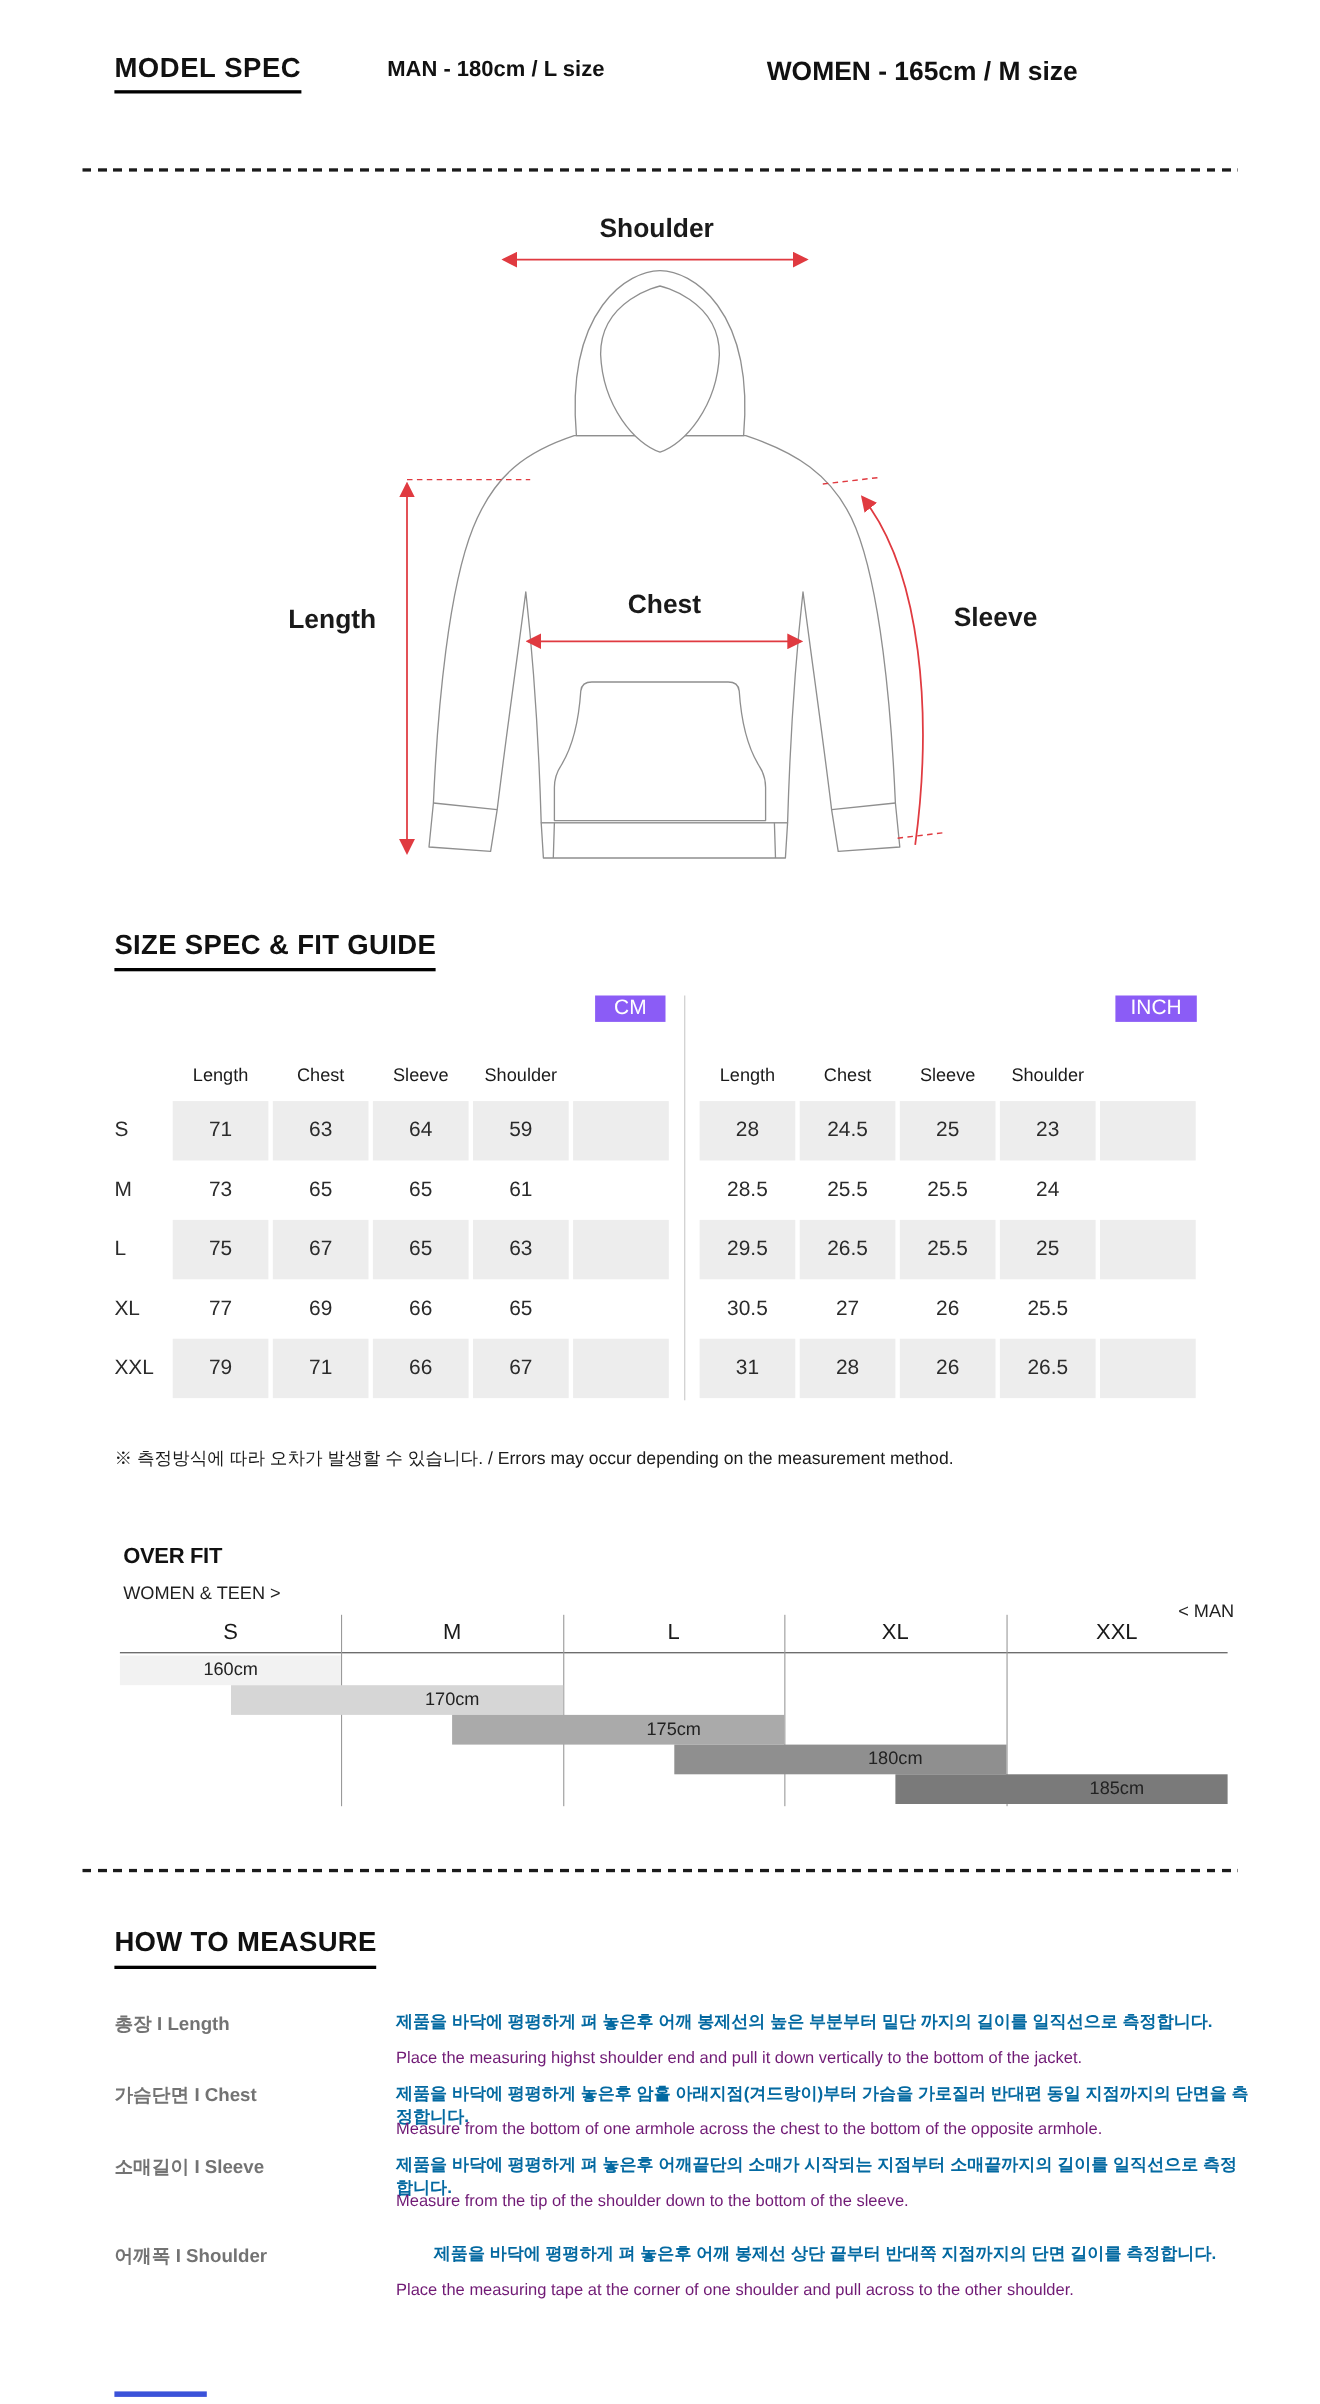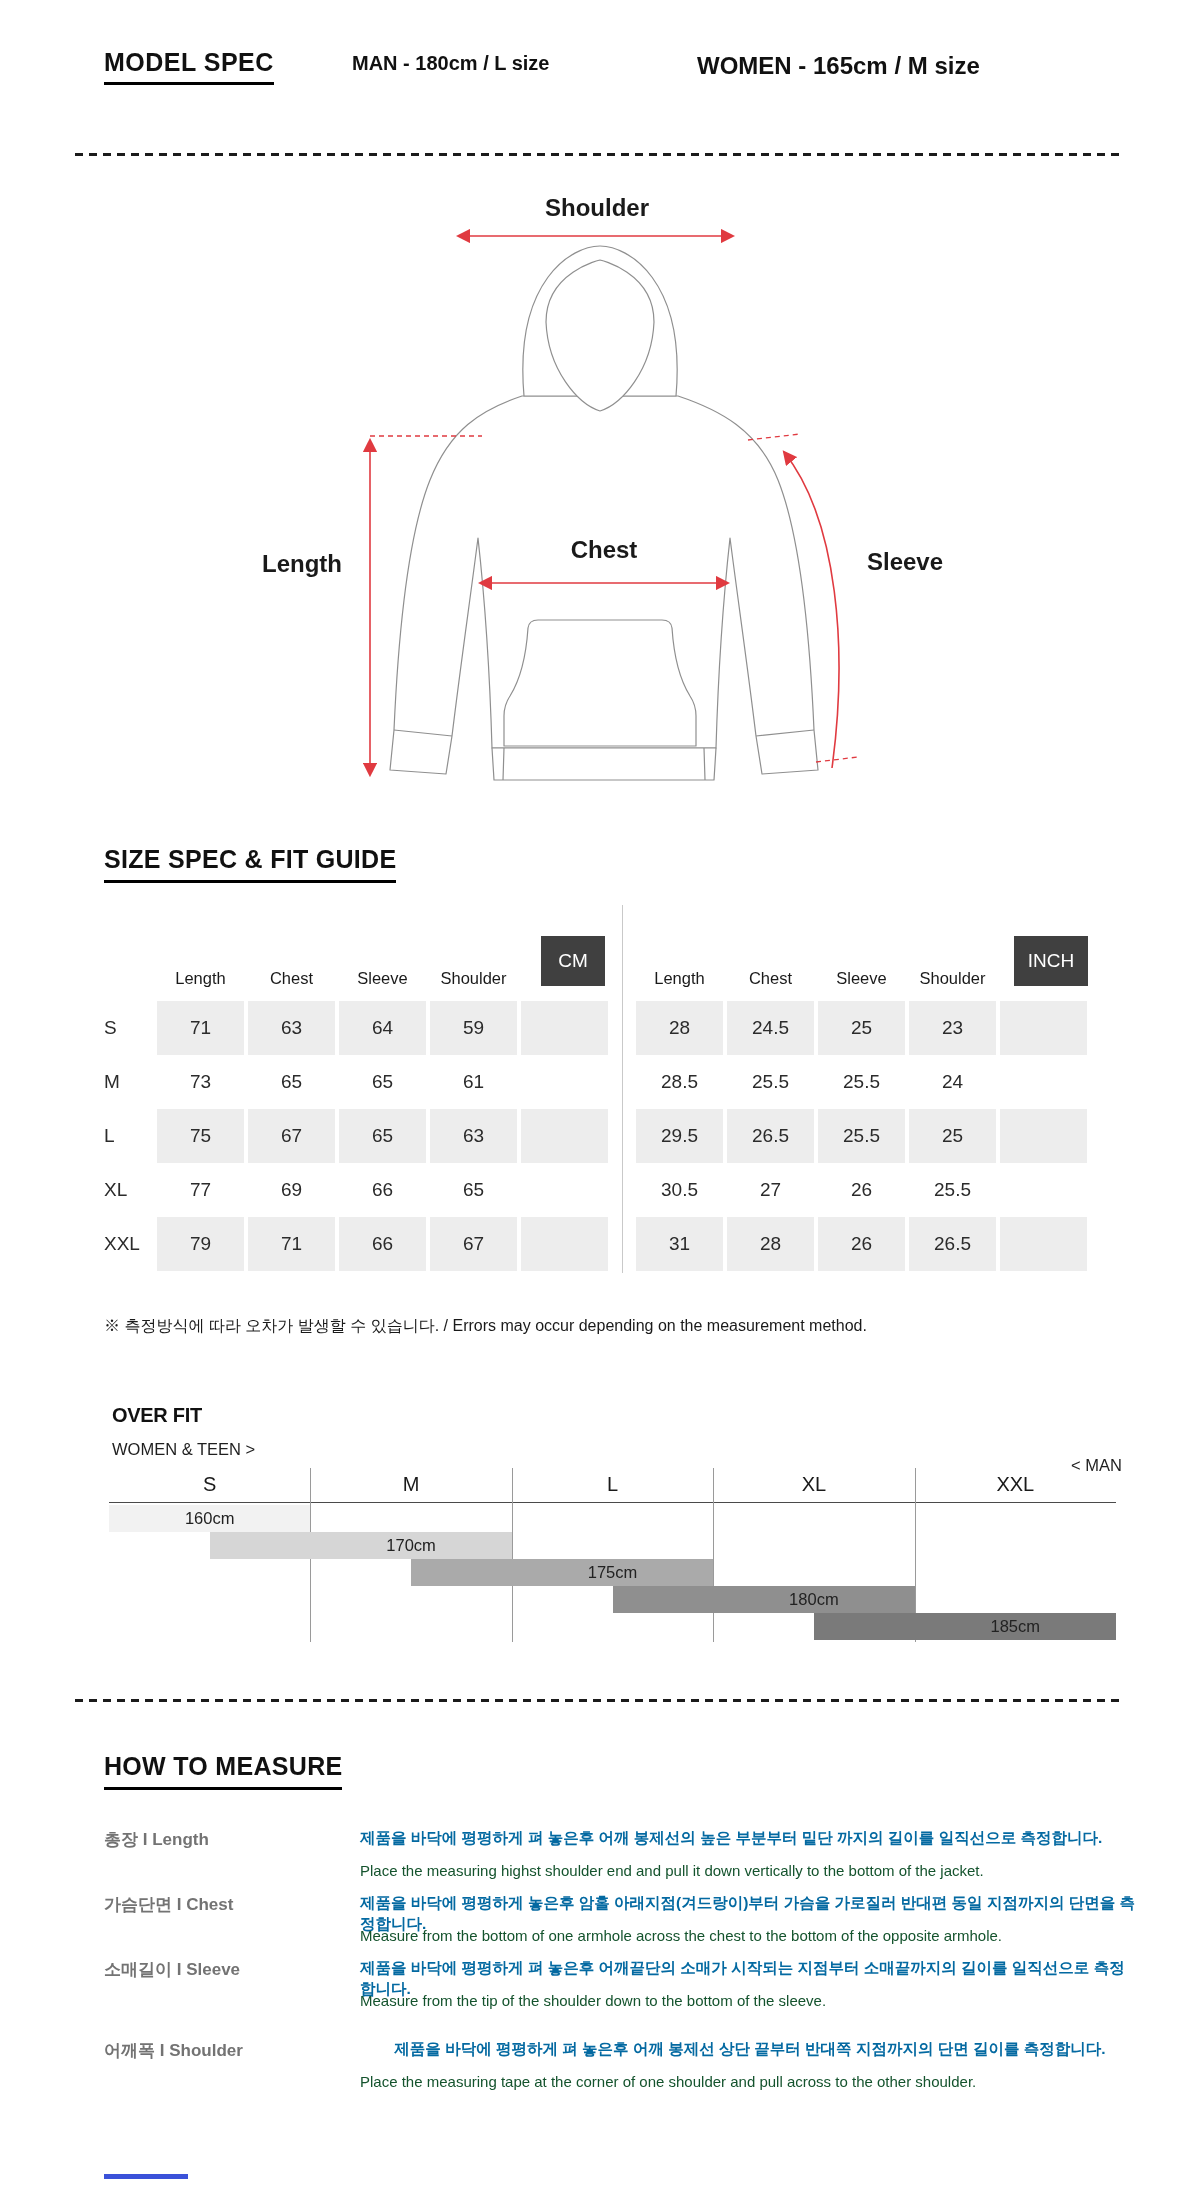--- a/index.html
+++ b/index.html
@@ -11,21 +11,21 @@
            border-bottom:3.5px solid #000;padding-bottom:5px;}
   .h-man{left:352px;top:52px;font-size:20px;font-weight:700;}
   .h-women{left:697px;top:52px;font-size:24px;font-weight:700;}
   .dashline{left:75px;width:1050px;height:3px;
             background:repeating-linear-gradient(90deg,#1b1b1b 0 8px,transparent 8px 14px);}
   
   .diagram-label{font-size:24px;font-weight:700;width:200px;text-align:center;color:#1a1a1a;pointer-events:none;}
   
   .sg-title{left:104px;top:845px;font-size:25px;font-weight:800;letter-spacing:.3px;
             border-bottom:3.5px solid #000;padding-bottom:6px;}
-  .unit-badge{top:936px;height:50px;background:#404040;color:#fff;font-size:19px;
+  .unit-badge{top:905px;height:24px;background:#8b5cf6;color:#fff;font-size:19px;
               display:flex;align-items:center;justify-content:center;}
   .tbl-divider{left:622px;top:905px;width:1px;height:368px;background:#c9c9c9;}
   .size-table{position:absolute;top:955px;display:grid;column-gap:4px;row-gap:0;}
   .size-table div{font-size:19px;color:#2b2b2b;}
   .st-h{height:46px;line-height:46px;text-align:center;font-size:16.5px !important;color:#1a1a1a !important;}
   .st-c{height:54px;line-height:54px;text-align:center;}
   .st-lbl{height:54px;line-height:54px;text-align:left;}
   .shade{background:#ededed;}
   .note{left:104px;top:1316px;font-size:16px;color:#1a1a1a;}
   
@@ -39,21 +39,21 @@
   .fc-vline{position:absolute;top:0;width:1px;height:174px;background:#9a9a9a;}
   .fc-bar{position:absolute;height:27px;}
   .fc-barlabel{position:absolute;height:27px;line-height:27px;text-align:center;
                font-size:16.5px;color:#222;}
   
   .htm-title{left:104px;top:1752px;font-size:25px;font-weight:800;letter-spacing:.3px;
              border-bottom:3.5px solid #000;padding-bottom:6px;}
   #measure-rows{left:104px;top:1820px;width:1030px;height:330px;}
   .m-term{position:absolute;left:0;width:250px;font-size:17px;font-weight:700;color:#737373;}
   .m-kr{position:absolute;left:256px;width:780px;font-size:15.5px;font-weight:700;color:#0369a1;}
-  .m-en{position:absolute;left:256px;width:780px;font-size:15px;font-weight:400;color:#14532d;}
+  .m-en{position:absolute;left:256px;width:780px;font-size:15px;font-weight:400;color:#701a75;}
   .blue-bar{left:104px;top:2174px;width:84px;height:5px;background:#3b52d9;}
 </style>
 </head>
 <body>
 
 <div class="page">
 
   <div class="abs h-title">MODEL SPEC</div>
   <div class="abs h-man">MAN - 180cm / L size</div>
   <div class="abs h-women">WOMEN - 165cm / M size</div>

